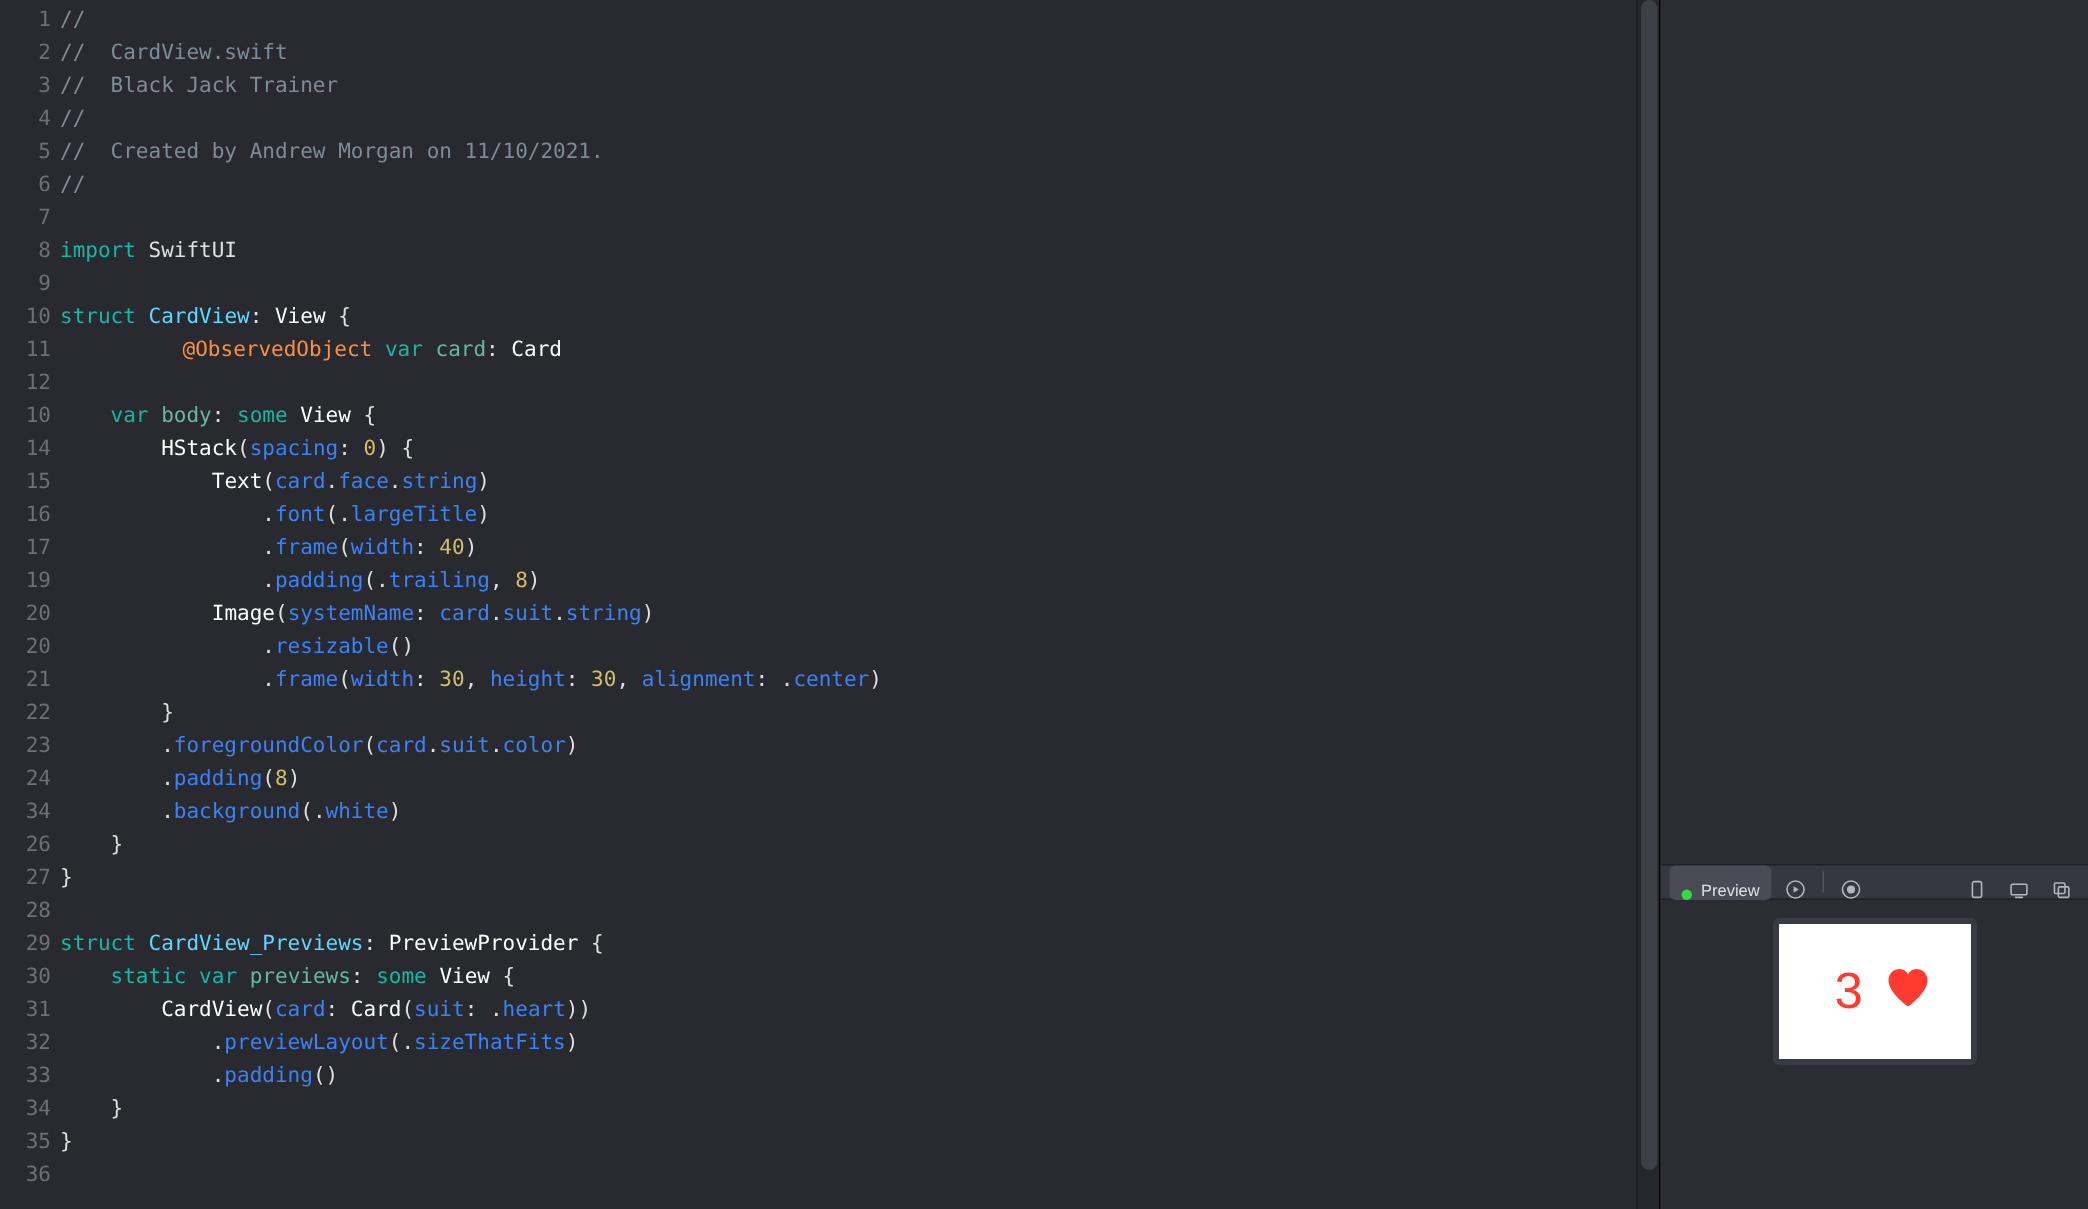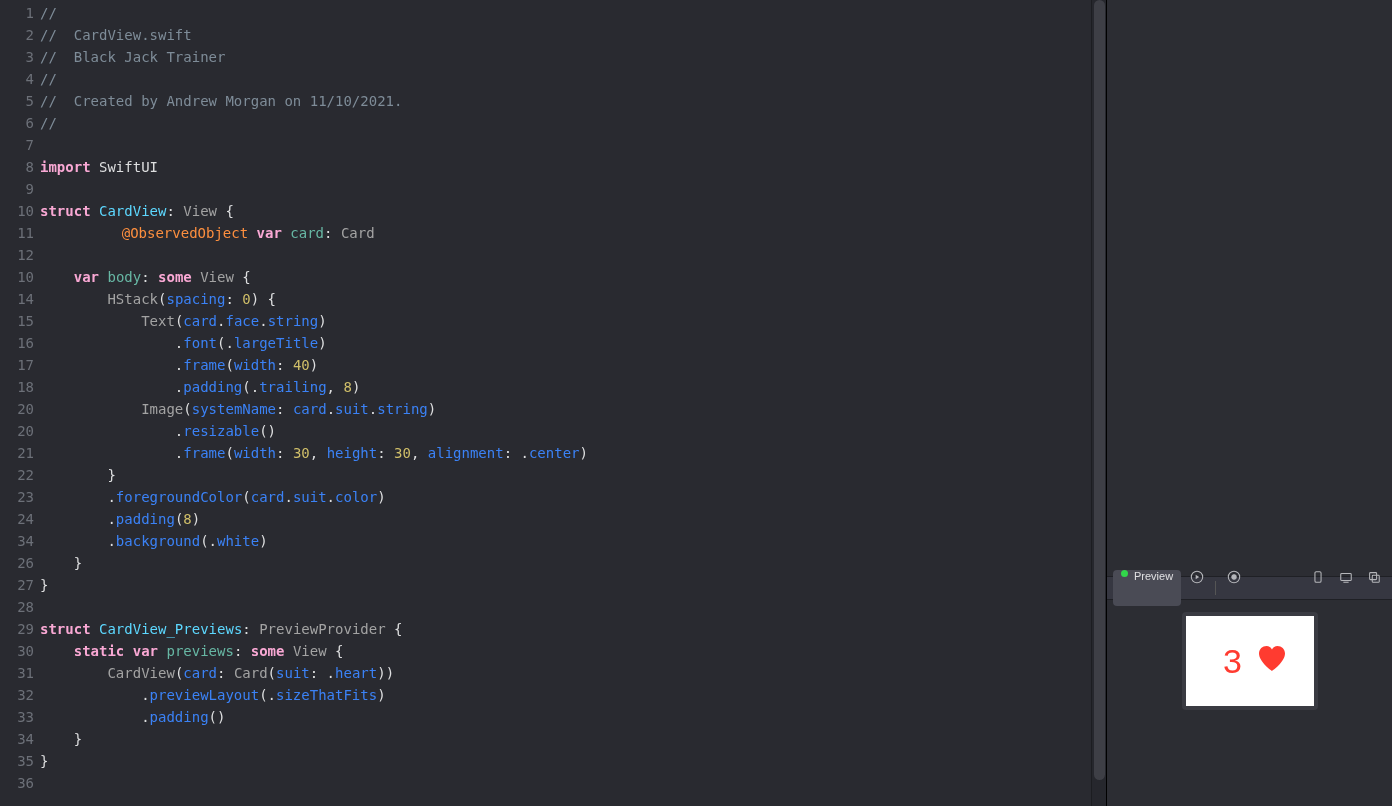--- a/index.html
+++ b/index.html
@@ -4,37 +4,37 @@
 <style>
   * { margin: 0; padding: 0; box-sizing: border-box; }
   html, body { width: 1392px; height: 806px; background: #292A30; font-family: "SF Mono", Menlo, Consolas, monospace; overflow: hidden; }
   .app { display: flex; width: 100%; height: 100%; }
   .editor-pane { flex: 1; display: flex; height: 100%; position: relative; min-width: 0; }
   .gutter { width: 40px; padding-top: 2px; text-align: right; color: #6C7078; font-size: 14px; line-height: 22px; user-select: none; }
   .gutter div { padding-right: 6px; }
   .code { flex: 1; padding-top: 2px; font-size: 14px; line-height: 22px; white-space: pre; color: #DEDFE0; overflow: hidden; }
   .code .line { height: 22px; }
   .tok-comment { color: #7E8C98; }
-  .tok-keyword { color: #f9a8d4; font-weight: bold; }
+  .tok-keyword { color: #14b8a6; font-weight: normal; }
   .tok-type-decl { color: #5DD8FF; }
-  .tok-type-sys { color: #a3a3a3; }
+  .tok-type-sys { color: #ffffff; }
   .tok-attr { color: #FD8F3F; margin-left: 48px; }
   .tok-prop-decl { color: #67B7A4; }
   .tok-member { color: #3b82f6; }
   .tok-num { color: #D0BF69; }
   .tok-plain { color: #DEDFE0; }
 
   .v-scroll-track { position: absolute; right: 0; top: 0; width: 15px; height: 100%; background: #26272D; border-left: 1px solid #1C1D21; }
   .v-scroll-thumb { position: absolute; top: 0; left: 2px; width: 11px; height: 780px; background: #3E3F46; border-radius: 6px; }
 
   .divider { width: 1px; background: #000; height: 100%; }
 
   .preview-pane { width: 285px; height: 100%; background: #2C2D33; position: relative; }
   .preview-toolbar { position: absolute; top: 576px; left: 0; right: 0; height: 24px; background: #363741; display: flex; align-items: center; padding: 0 6px; gap: 4px; border-top: 1px solid #1f2025; border-bottom: 1px solid #1f2025; }
-  .tb-item { display: flex; align-items: flex-start; justify-content: center; height: 36px; border-radius: 4px; }
+  .tb-item { display: flex; align-items: flex-end; justify-content: center; height: 23px; border-radius: 4px; }
   .preview-pill { background: #4A4B55; padding: 0 8px; gap: 6px; }
   .preview-pill .dot { width: 7px; height: 7px; border-radius: 50%; background: #32D74B; }
   .preview-pill .lbl { font-family: -apple-system, sans-serif; font-size: 11px; color: #E0E0E2; }
   .tb-sep { width: 1px; height: 14px; background: #555; margin: 0 2px; }
   .tb-btn { width: 24px; color: #B5B6BA; cursor: default; }
   .tb-btn svg { width: 14px; height: 14px; }
   .spacer { flex: 1; }
 
   .canvas-card { position: absolute; top: 612px; left: 50%; transform: translateX(-50%); background: #3A3B42; padding: 4px; border-radius: 4px; }
   .card-view { width: 128px; height: 90px; background: #FFFFFF; display: flex; align-items: center; justify-content: center; gap: 4px; }
@@ -57,21 +57,21 @@
         <div>8</div>
         <div>9</div>
         <div>10</div>
         <div>11</div>
         <div>12</div>
         <div>10</div>
         <div>14</div>
         <div>15</div>
         <div>16</div>
         <div>17</div>
-        <div>18</div>
+        <div>19</div>
         <div>20</div>
         <div>20</div>
         <div>21</div>
         <div>22</div>
         <div>23</div>
         <div>24</div>
         <div>34</div>
         <div>26</div>
         <div>27</div>
         <div>28</div>

